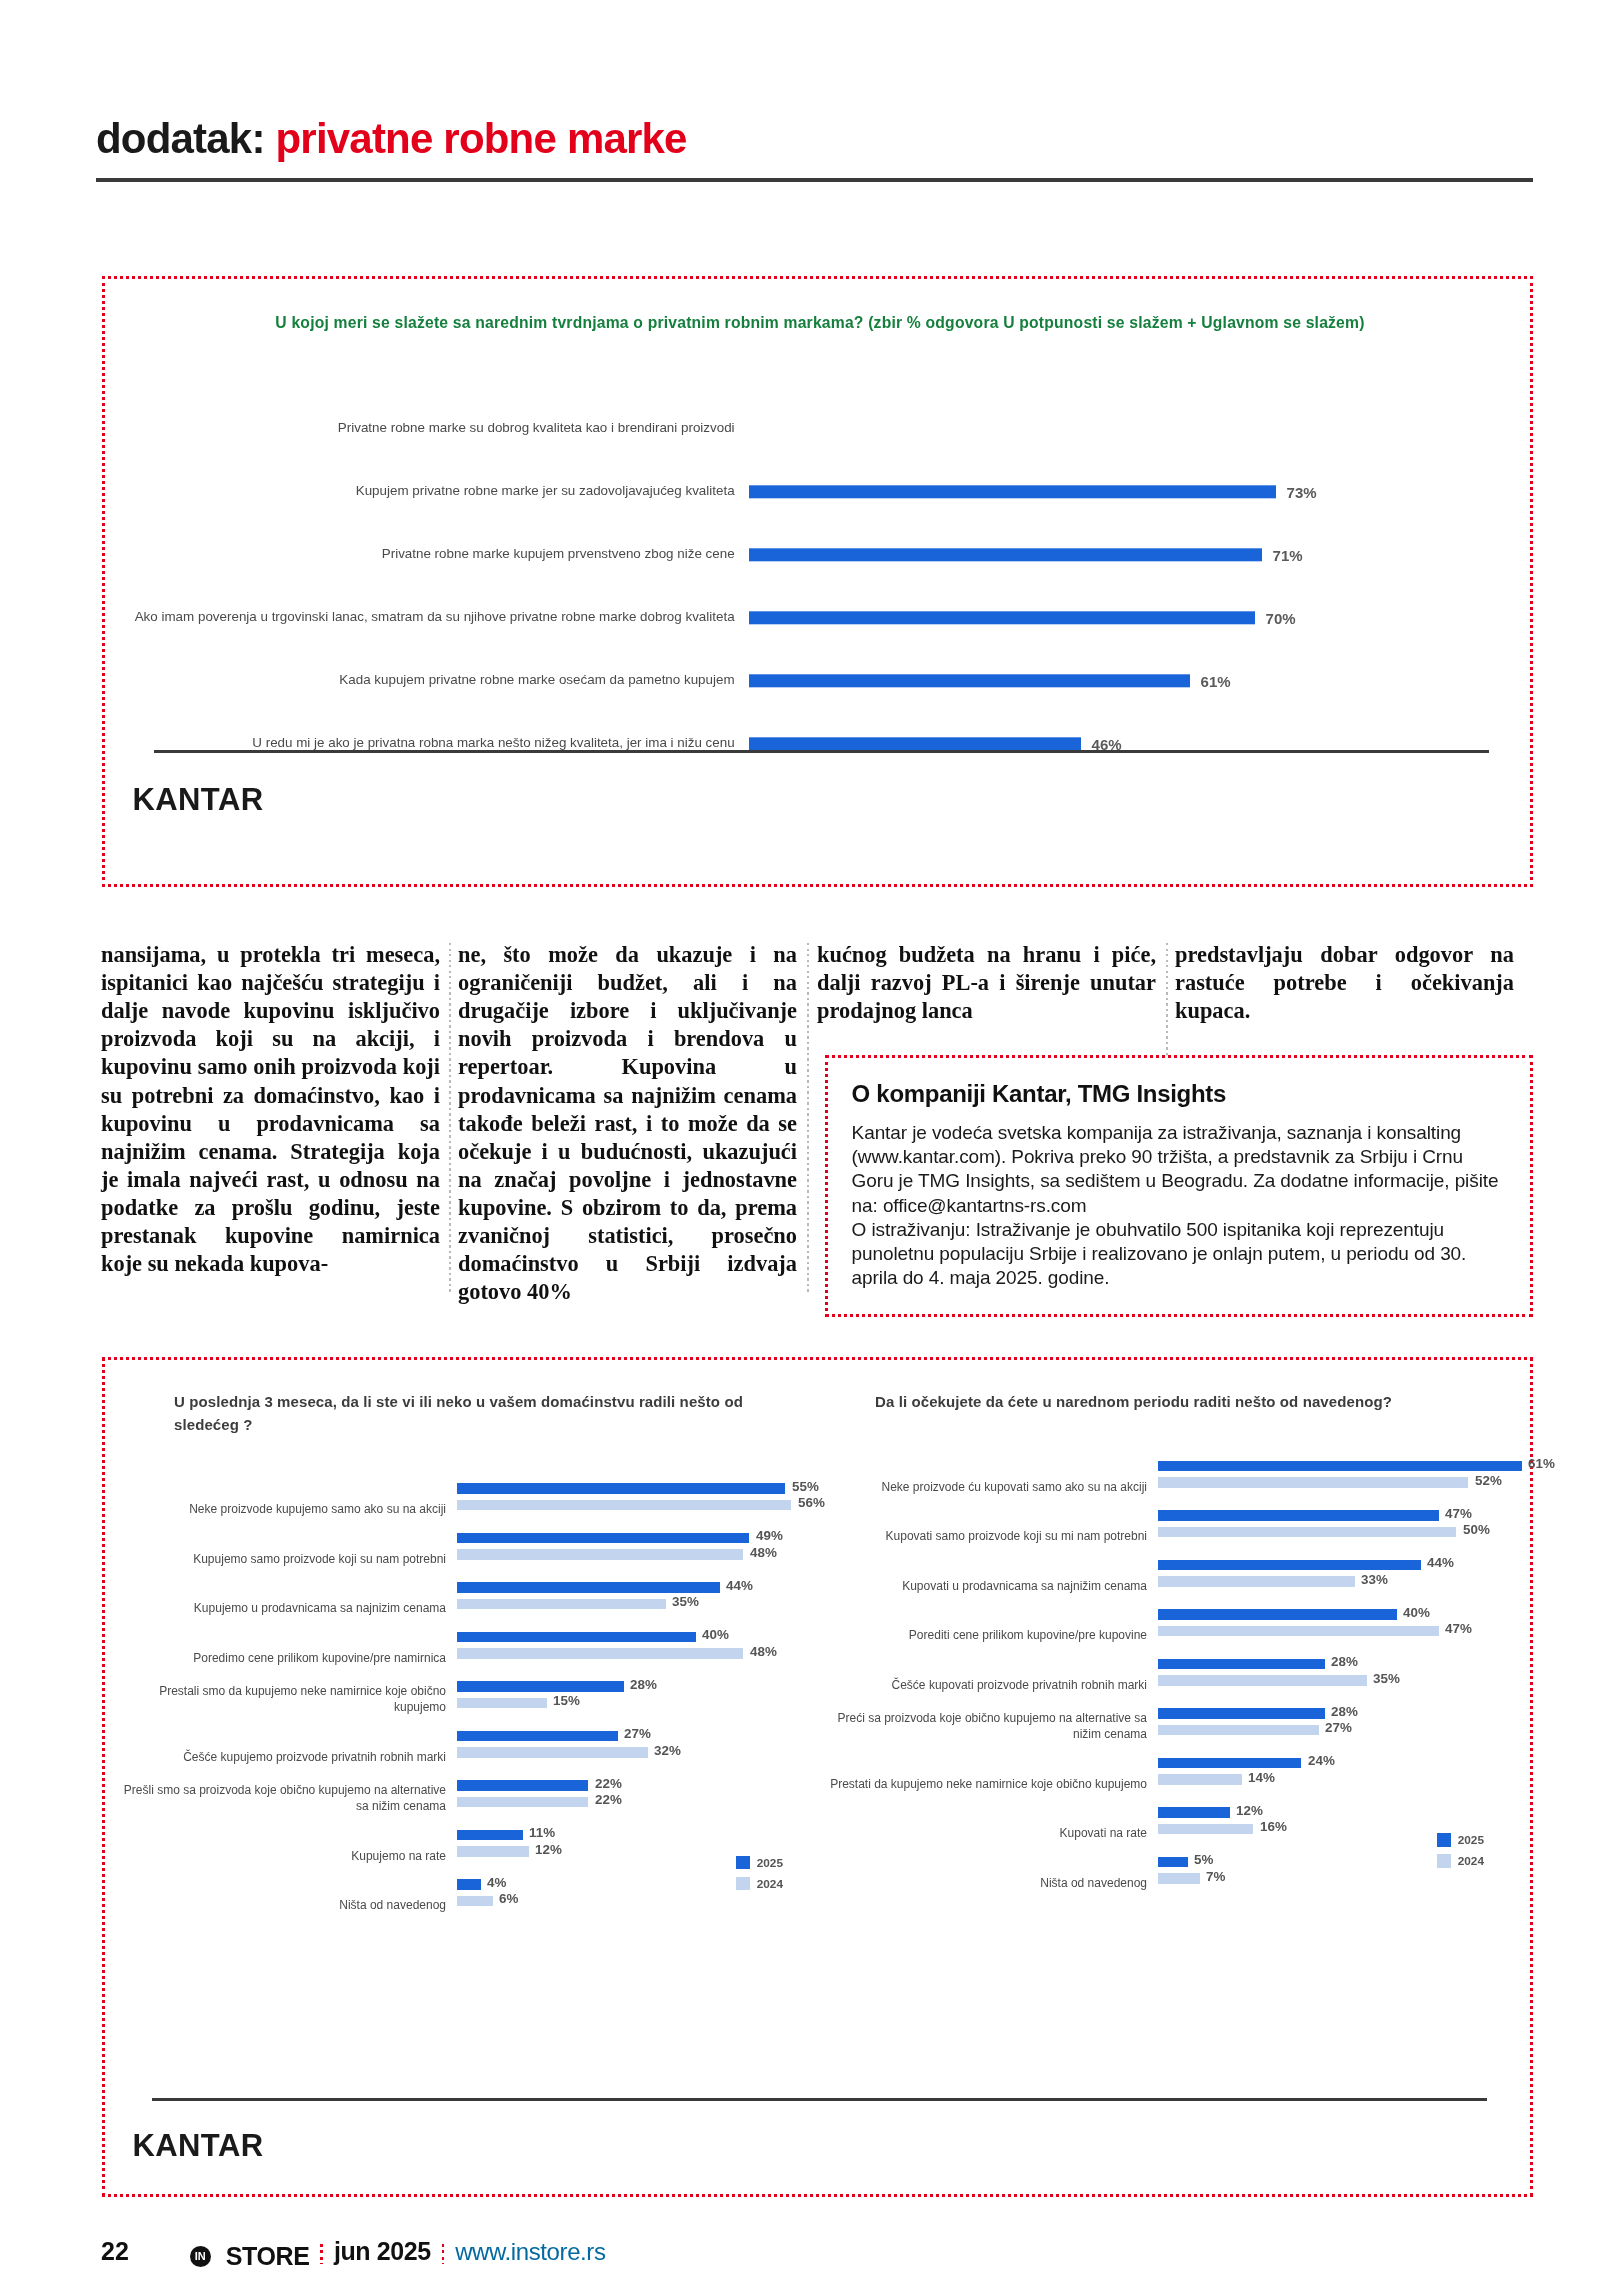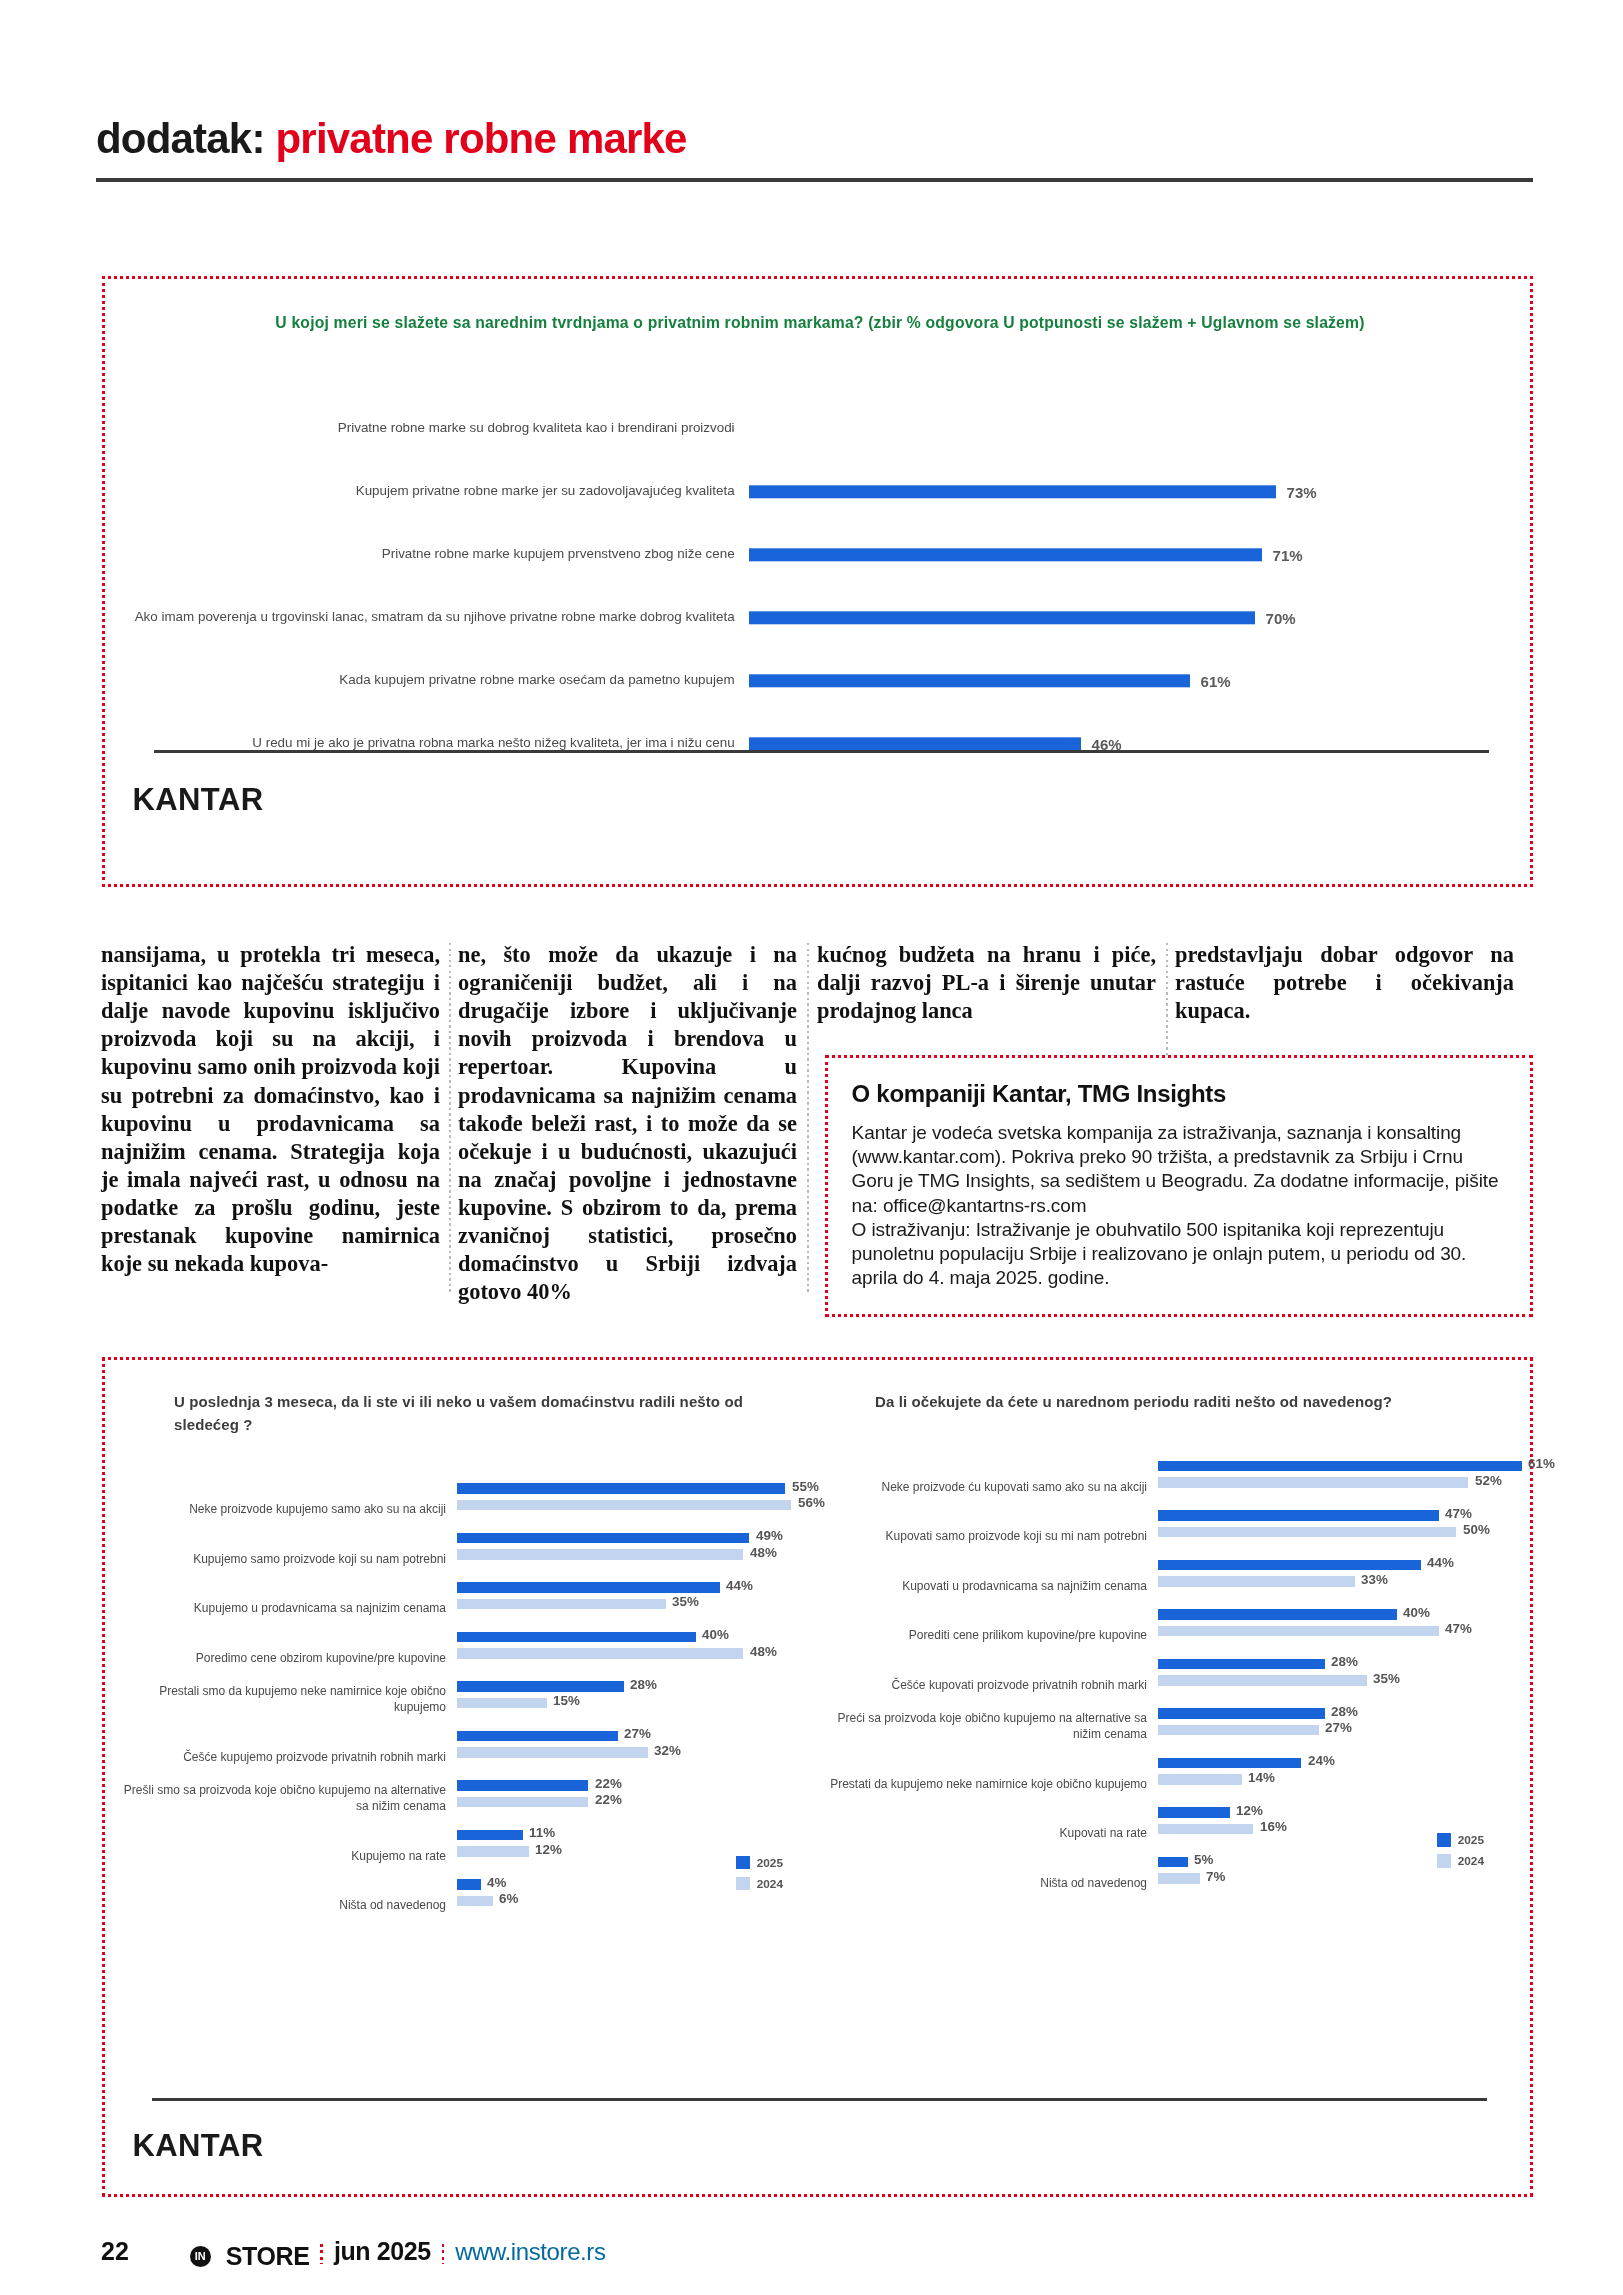--- a/index.html
+++ b/index.html
@@ -264,21 +264,21 @@
                   <div class="c2-num" style="left: 269px;">44%</div>
                 </div>
                 <div class="c2-bwrap">
                   <div class="c2-bar y2024" style="width: 209px;"></div>
                   <div class="c2-num" style="left: 215px;">35%</div>
                 </div>
               </div>
             </div>
           </div>
           <div class="c2-row">
-            <div class="c2-lab">Poredimo cene obzirom kupovine/pre kupovine</div>
+            <div class="c2-lab">Poredimo cene prilikom kupovine/pre namirnica</div>
             <div class="c2-track">
               <div class="c2-pair">
                 <div class="c2-bwrap">
                   <div class="c2-bar y2025" style="width: 239px;"></div>
                   <div class="c2-num" style="left: 245px;">40%</div>
                 </div>
                 <div class="c2-bwrap">
                   <div class="c2-bar y2024" style="width: 286px;"></div>
                   <div class="c2-num" style="left: 293px;">48%</div>
                 </div>

